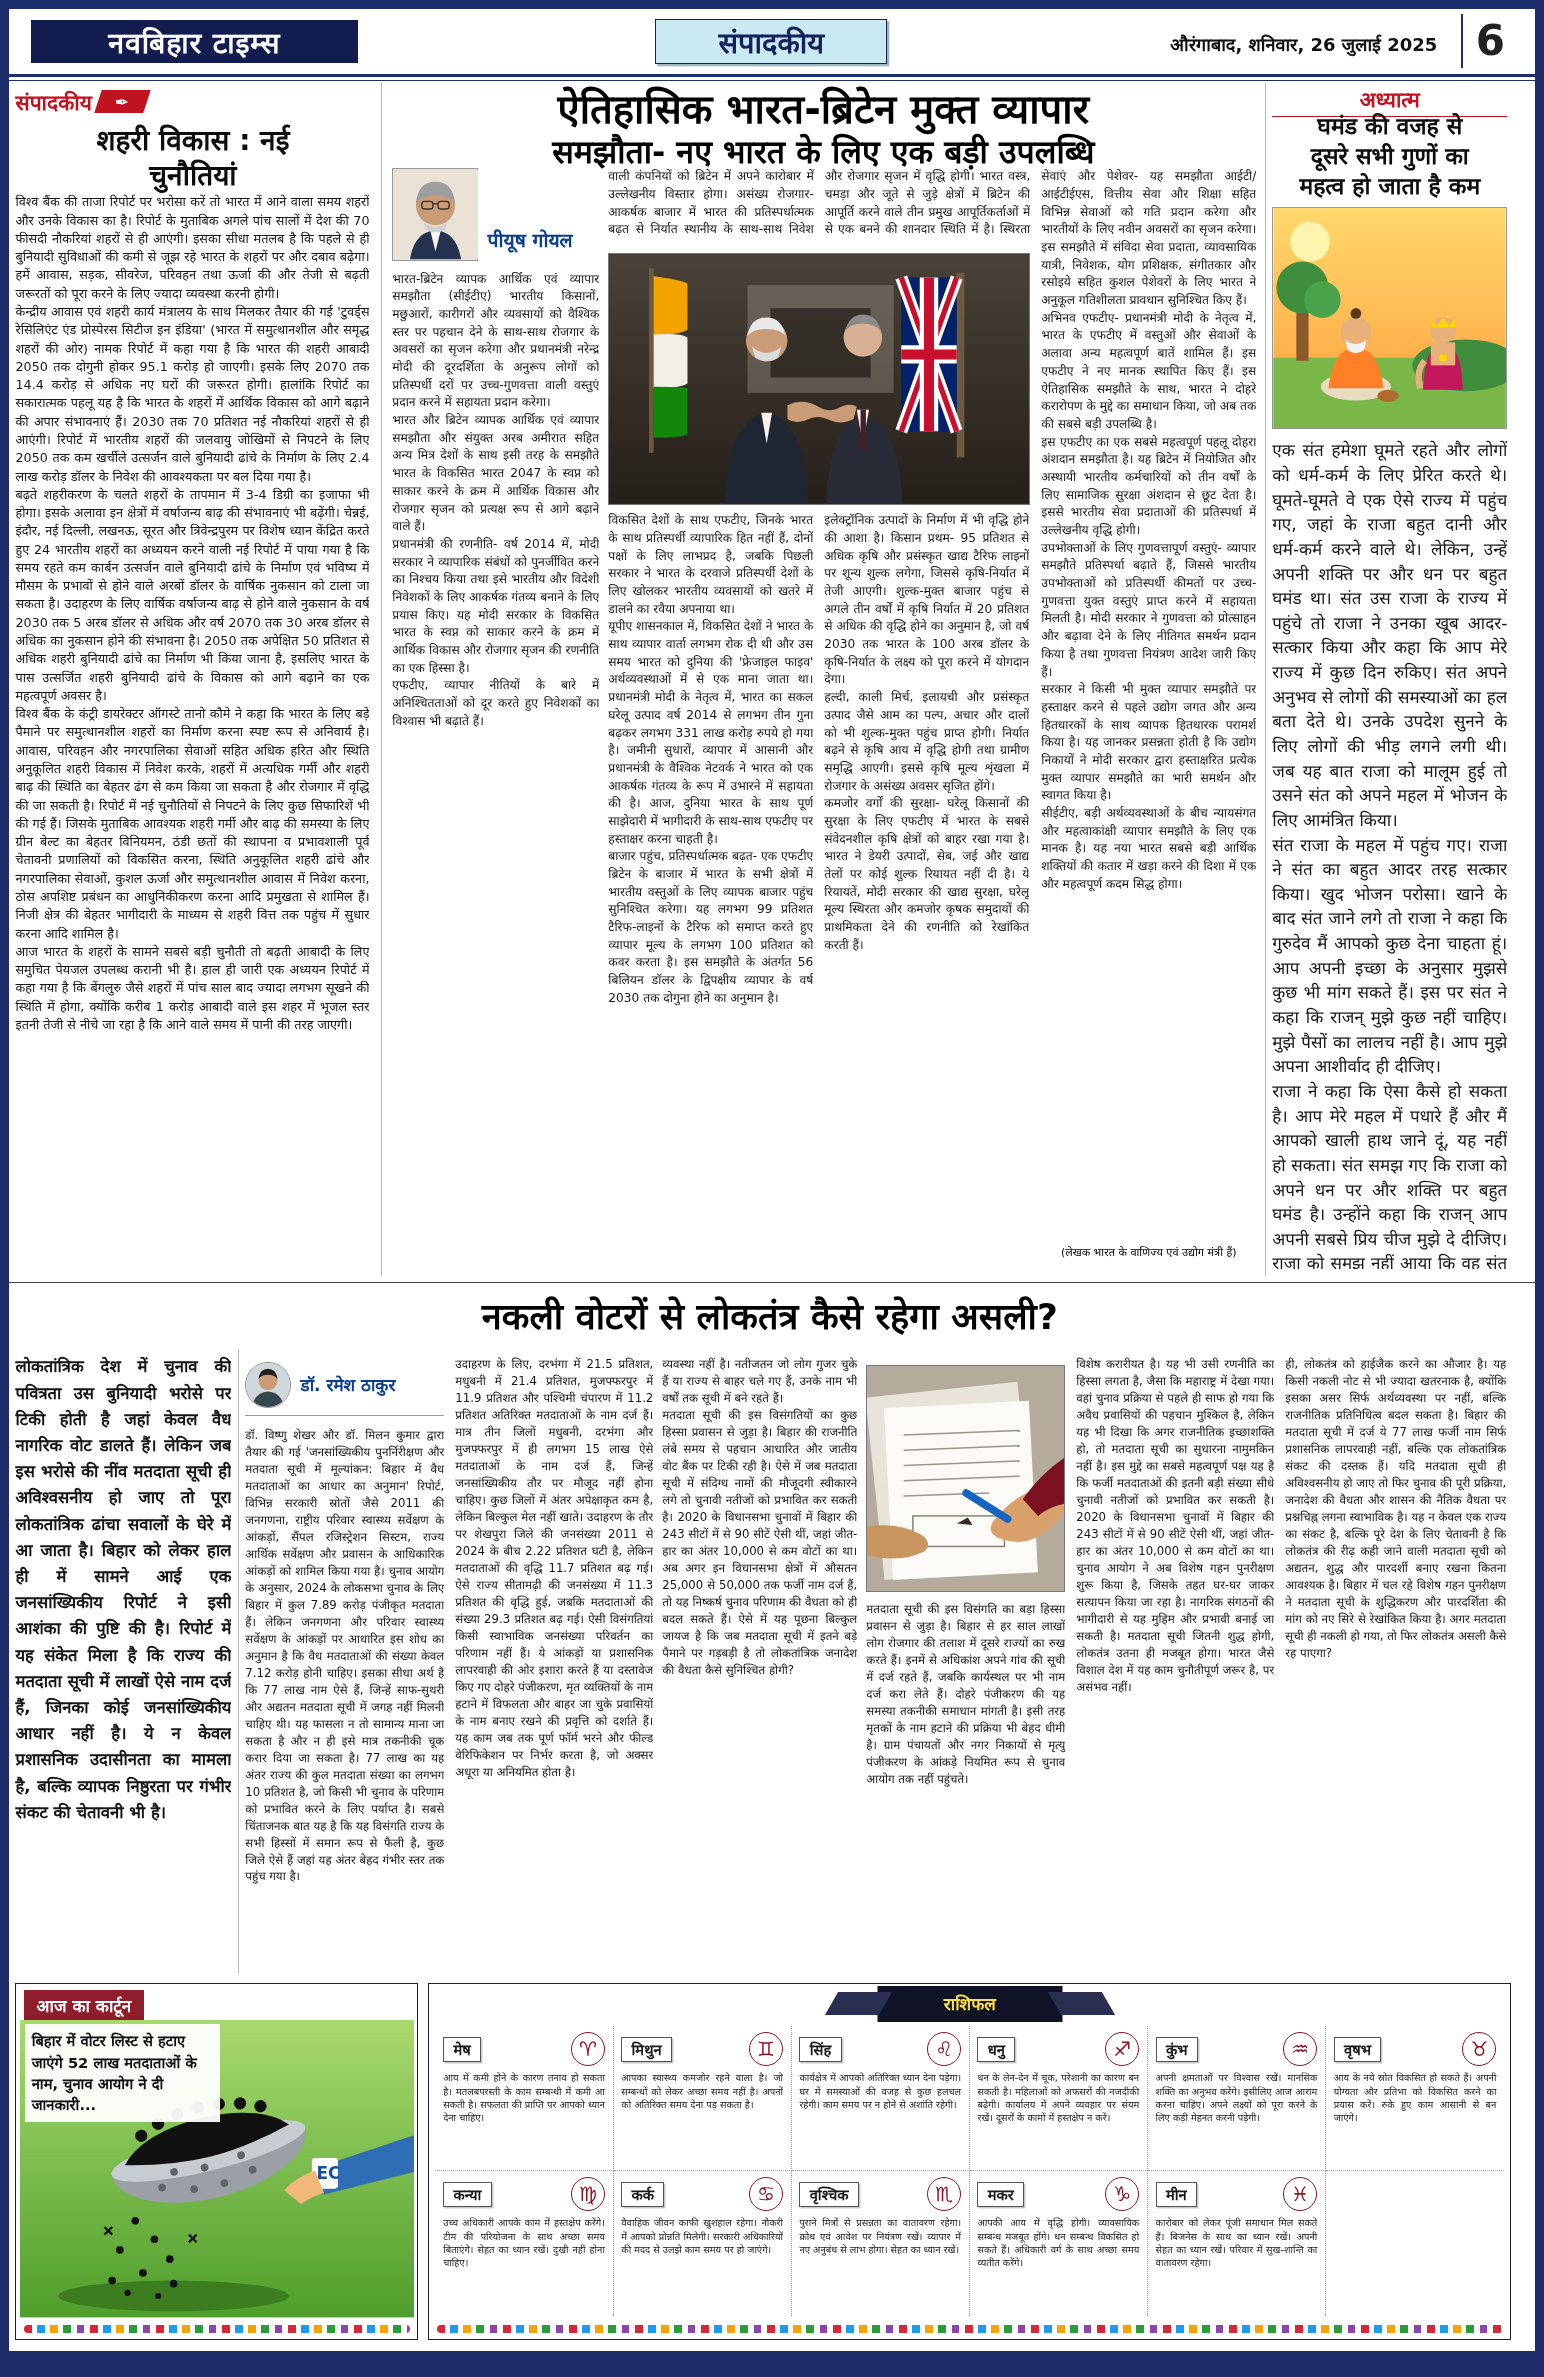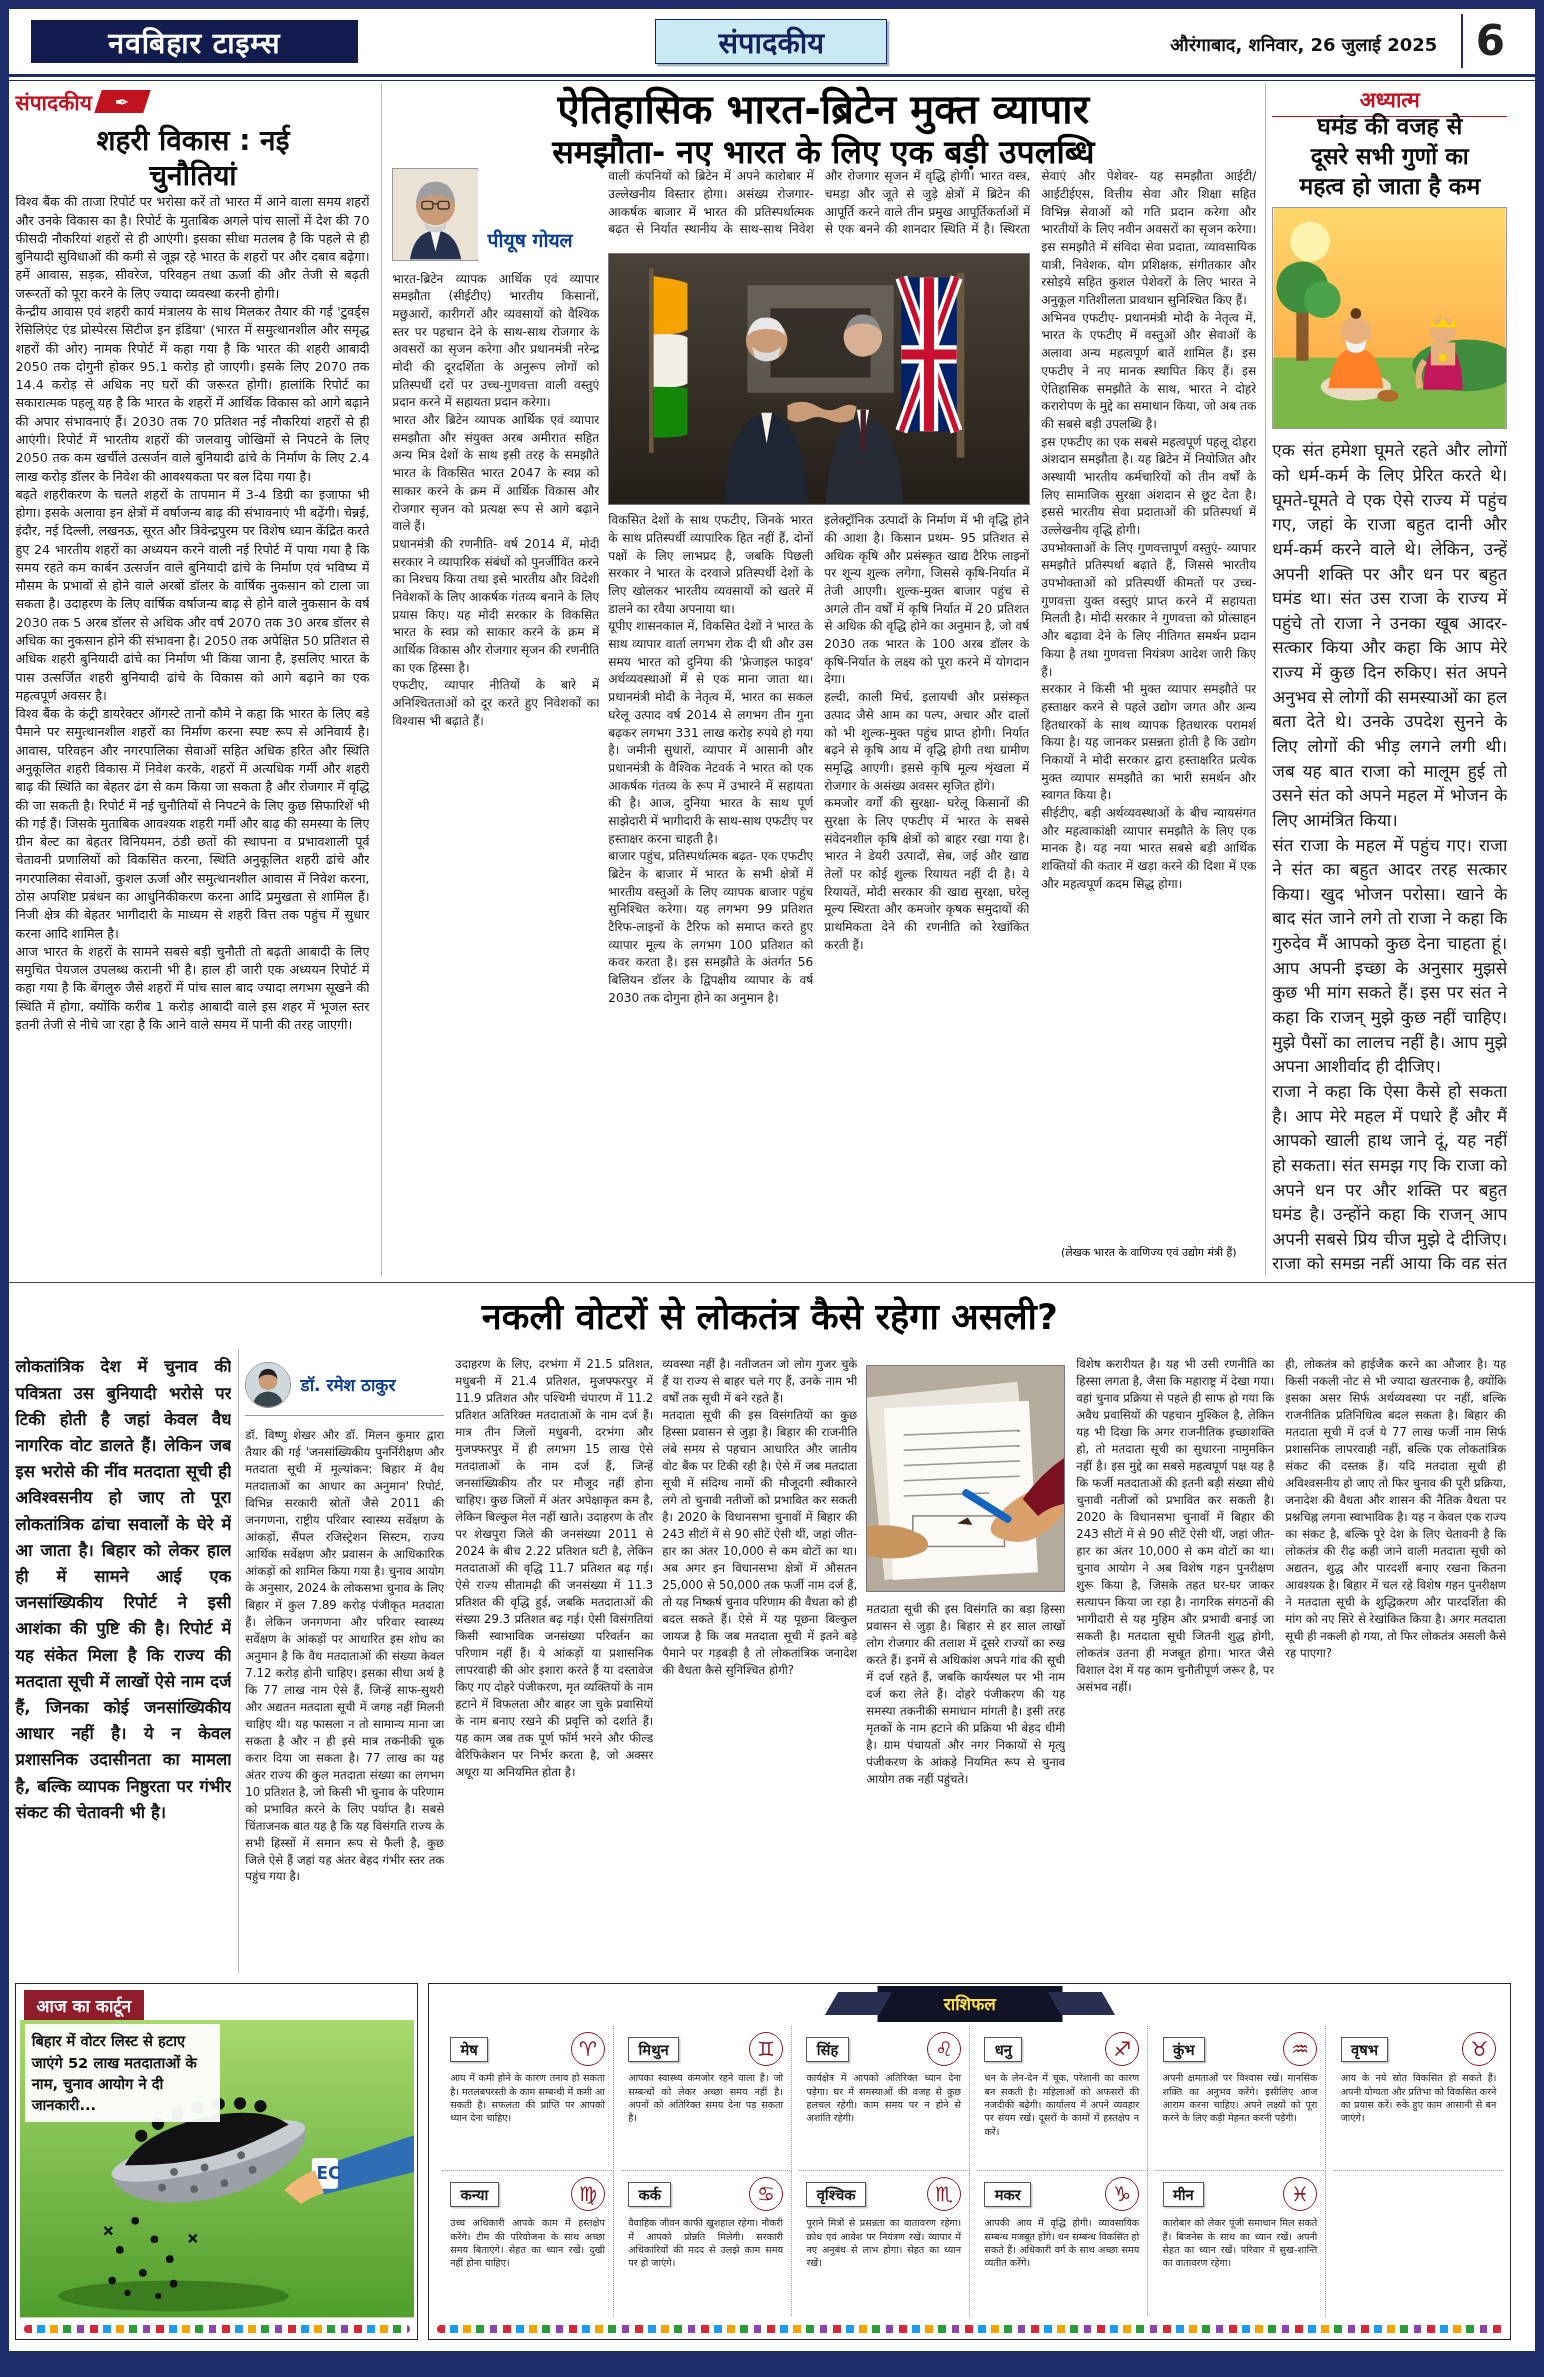--- a/index.html
+++ b/index.html
@@ -77,21 +77,21 @@
     background:repeating-linear-gradient(90deg,#d62839 0 7.7px,#fff 7.7px 13px,#1d9bf0 13px 21px,#fff 21px 26px,#f4a300 26px 34px,#fff 34px 39px,#2a9d3a 39px 47px,#fff 47px 53px,#8e44ad 53px 60px,#fff 60px 66px); }
 
   .horo-box { left:419px; top:1974px; width:1083px; height:357px; border:1.5px solid #222; background:#fff; }
   .horo-ribbon { position:absolute; left:50%; top:1.5px; transform:translateX(-50%); width:185px; height:36px;
     background:#101326; color:#fde047; font-size:17px; font-weight:bold; display:flex; align-items:center; justify-content:center; z-index:2; }
   .horo-ribbon::before, .horo-ribbon::after { content:""; position:absolute; top:6.2px; width:54px; height:23px; background:#2a2f52; z-index:-1; }
   .horo-ribbon::before { left:-46px; transform:skewX(-30deg); }
   .horo-ribbon::after { right:-46px; transform:skewX(30deg); }
   .horo-grid { position:absolute; left:6.2px; right:6.2px; top:42px; bottom:23px;
     display:grid; grid-template-columns:repeat(6,1fr); grid-template-rows:1fr 1fr; }
-  .h-cell { padding:6.2px 7.7px 3.1px 7.7px; border-right:1.5px dotted #9a9a9a; overflow:hidden;margin-left:7px; }
+  .h-cell { padding:6.2px 7.7px 3.1px 7.7px; border-right:1.5px dotted #9a9a9a; overflow:hidden; }
   .h-cell:nth-child(6n) { border-right:none; }
   .h-cell:nth-child(-n+6) { border-bottom:1.5px dotted #9a9a9a; }
   .h-head { display:flex; align-items:center; justify-content:space-between; margin-bottom:4.6px; }
   .h-name { border:0.8px solid #555; background:#fff; box-shadow:1.5px 1.5px 0 #c9c9c9; font-size:14.7px; font-weight:bold; padding:1.5px 9.3px; color:#1a1a1a; }
   .h-icon { width:34px; height:34px; border:1.5px solid #8b1423; border-radius:50%; display:flex; align-items:center; justify-content:center; }
   .h-icon i { font-style:normal; color:#8b1423; font-size:20px; font-weight:bold; }
   .h-text { font-size:9.6px; line-height:1.4; text-align:justify; color:#1c1c1c; }
 
   svg text { font-family:"DejaVu Sans", sans-serif; }
 </style>

